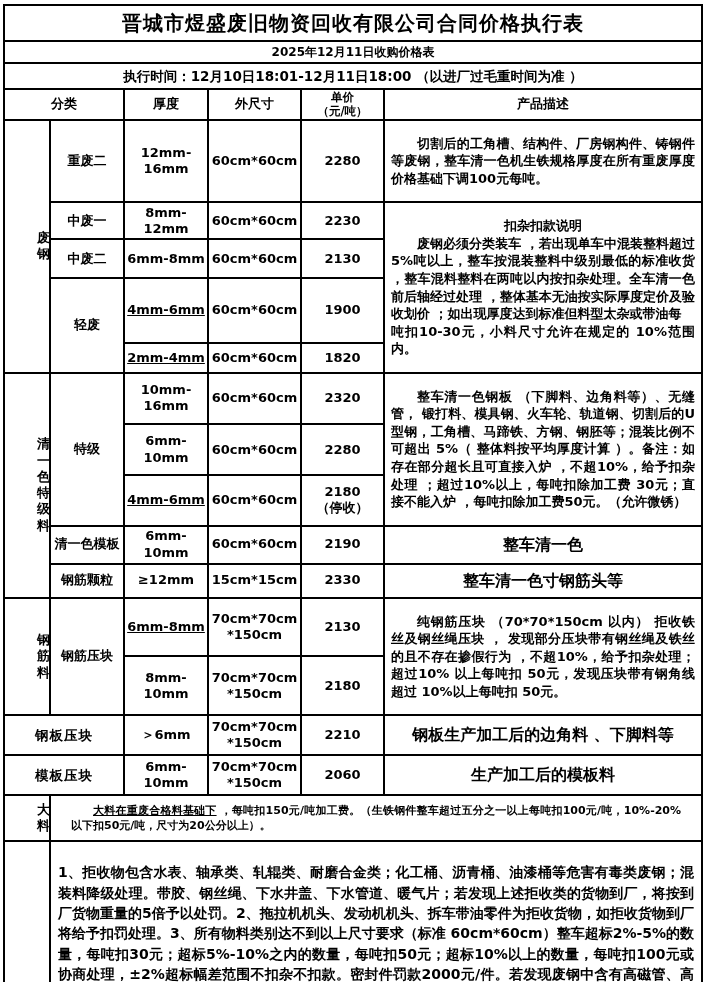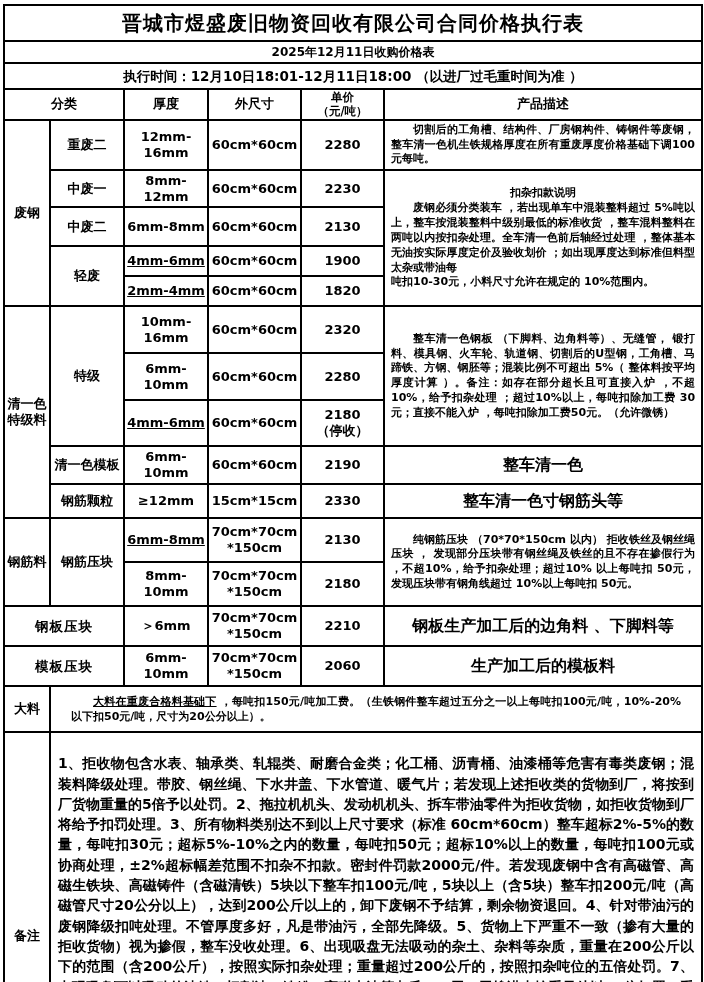--- a/index.html
+++ b/index.html
@@ -23,22 +23,22 @@
     line-height:1.25;
     overflow:hidden;
   }
   td.title-cell   { font-size:20px; letter-spacing:1px; }
   td.subtitle-cell{ font-size:12px; }
   td.exec-cell    { font-size:13.5px; }
   td.head-cell    { font-size:13px; white-space:pre-line;margin-top:44px; }
   td.num-cell     { white-space:pre-line; }
   td.desc-cell {
     text-align:justify;
-    padding:2px 6px;
-    font-size:11px;
+    padding:14px 6px;
+    font-size:13px;
     line-height:1.35;
   }
   .para { white-space:pre-wrap; text-align:justify; }
   .indent { text-indent:2em; }
   .center-line { text-align:center; white-space:pre-wrap; }
   .u { text-decoration:underline; }
   td.remarks-cell {
     text-align:justify;
     padding:20px 7px;
     font-size:14px;
@@ -50,21 +50,21 @@
   td.large-desc {
     text-align:justify; padding:2px 20px;
     font-size:11px; line-height:1.4;
   }
   td.footer-cell {
     text-align:left; vertical-align:top;
     padding:3px 4px 0 4px;
     font-size:13.5px; line-height:1.32;
   }
   .footer-line { white-space:pre-wrap; }
-  .vlabel { letter-spacing:0; font-size:13.5px; }
+  .vlabel { letter-spacing:0; font-size:13.5px;padding-left:32px; }
 </style>
 </head>
 <body>
 
 <table class="price-table">
   <colgroup>
     <col style="width:46px">
       <col style="width:74px">
       <col style="width:84px">
     <col style="width:93px">

